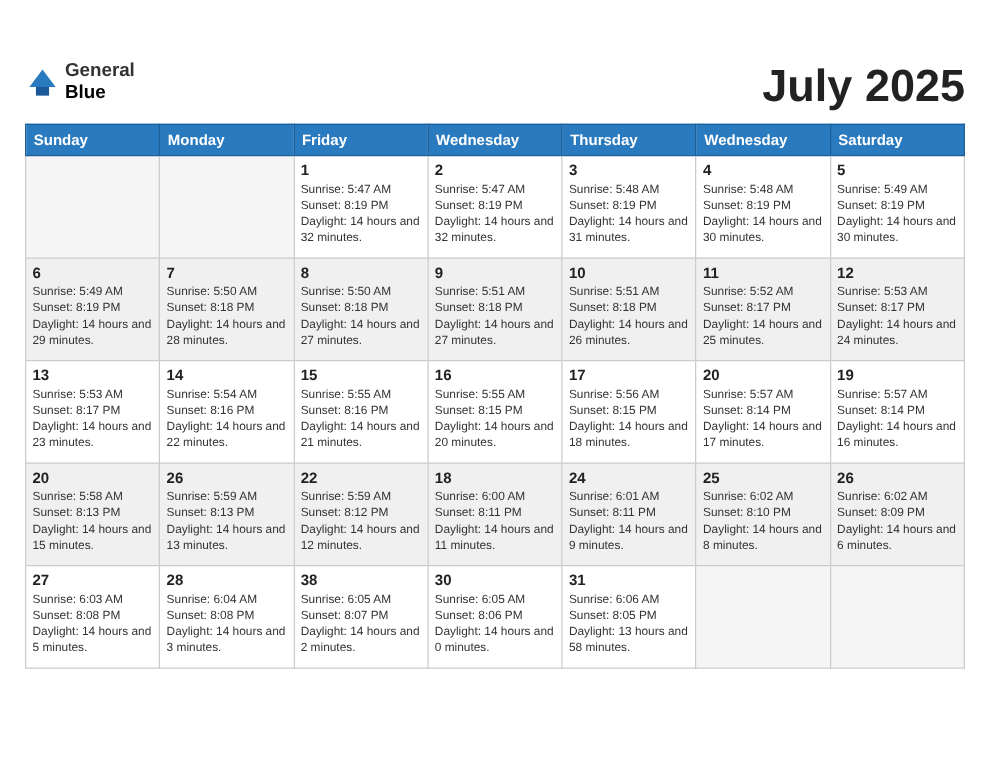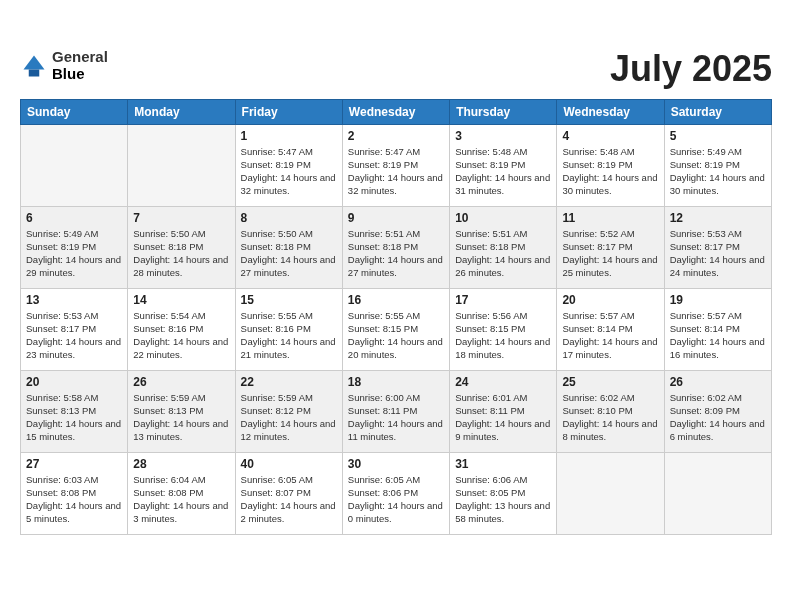--- a/index.html
+++ b/index.html
@@ -300,21 +300,21 @@
 Sunset: 8:08 PM
 Daylight: 14 hours and 5 minutes.</div>
           </td>
           <td>
             <span class="day-num">28</span>
             <div class="day-info" style="white-space: pre-line;">Sunrise: 6:04 AM
 Sunset: 8:08 PM
 Daylight: 14 hours and 3 minutes.</div>
           </td>
           <td>
-            <span class="day-num">40</span>
+            <span class="day-num">38</span>
             <div class="day-info" style="white-space: pre-line;">Sunrise: 6:05 AM
 Sunset: 8:07 PM
 Daylight: 14 hours and 2 minutes.</div>
           </td>
           <td>
             <span class="day-num">30</span>
             <div class="day-info" style="white-space: pre-line;">Sunrise: 6:05 AM
 Sunset: 8:06 PM
 Daylight: 14 hours and 0 minutes.</div>
           </td>

